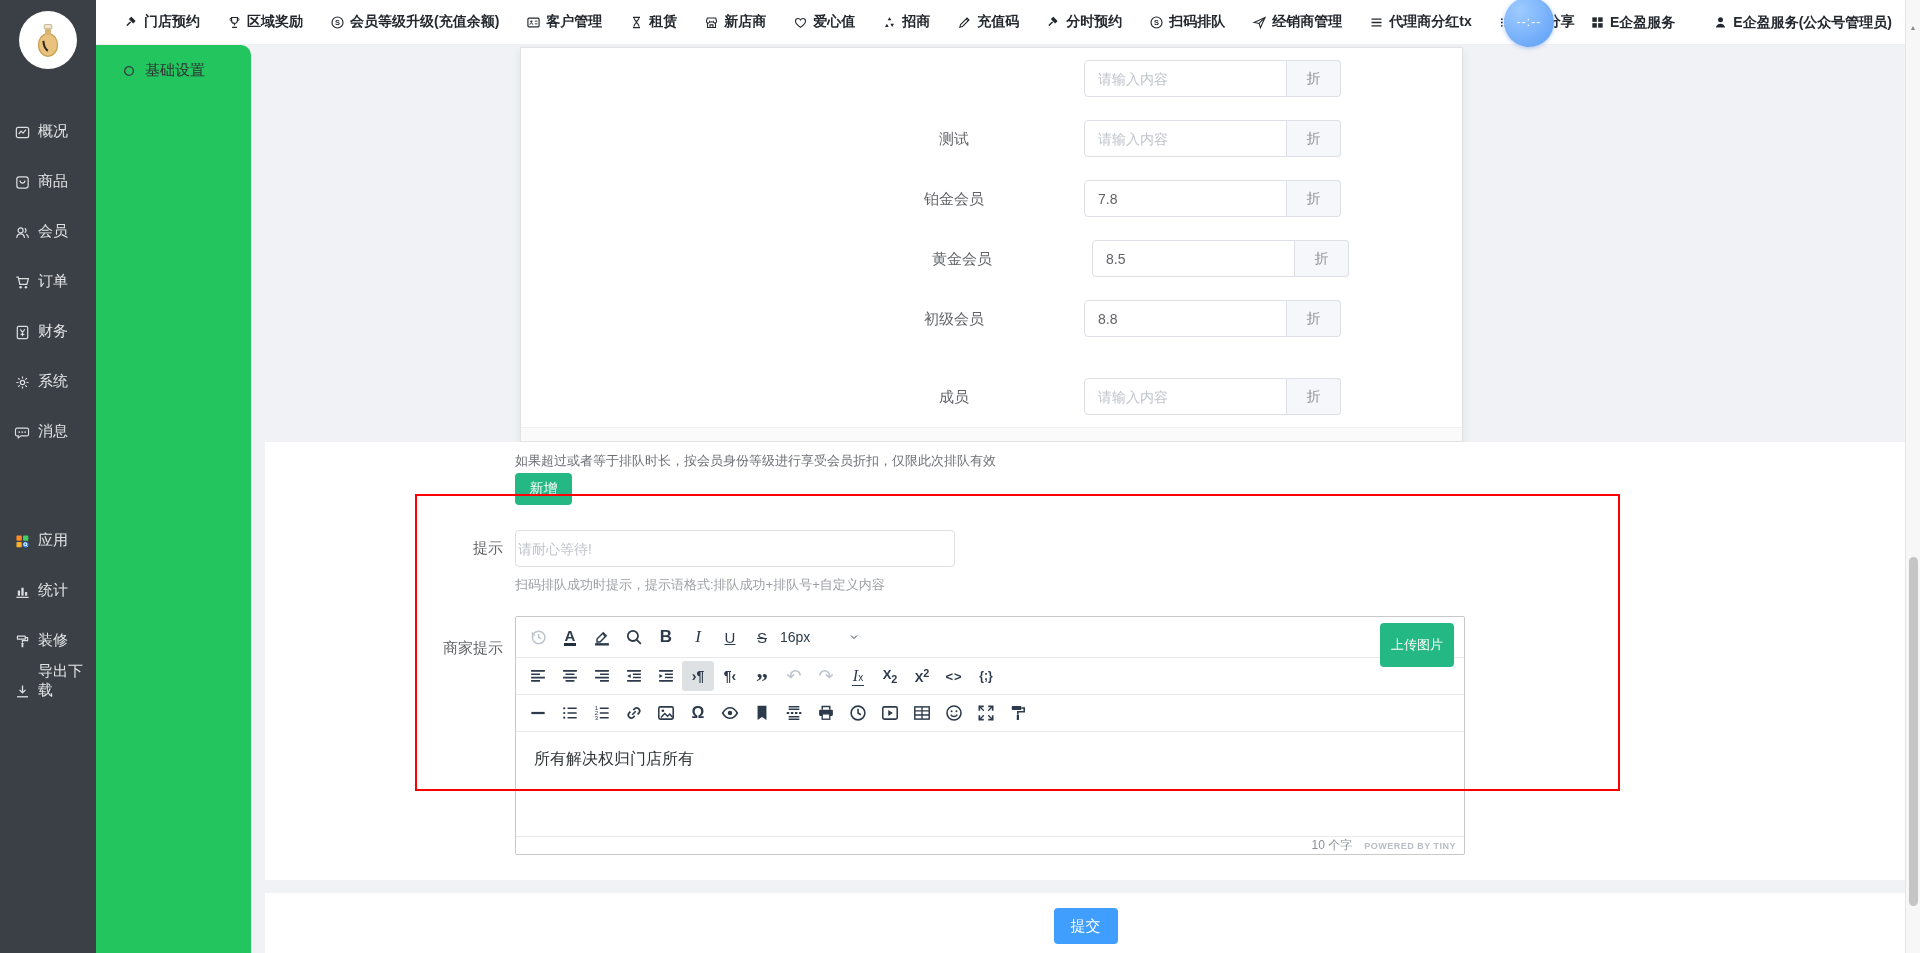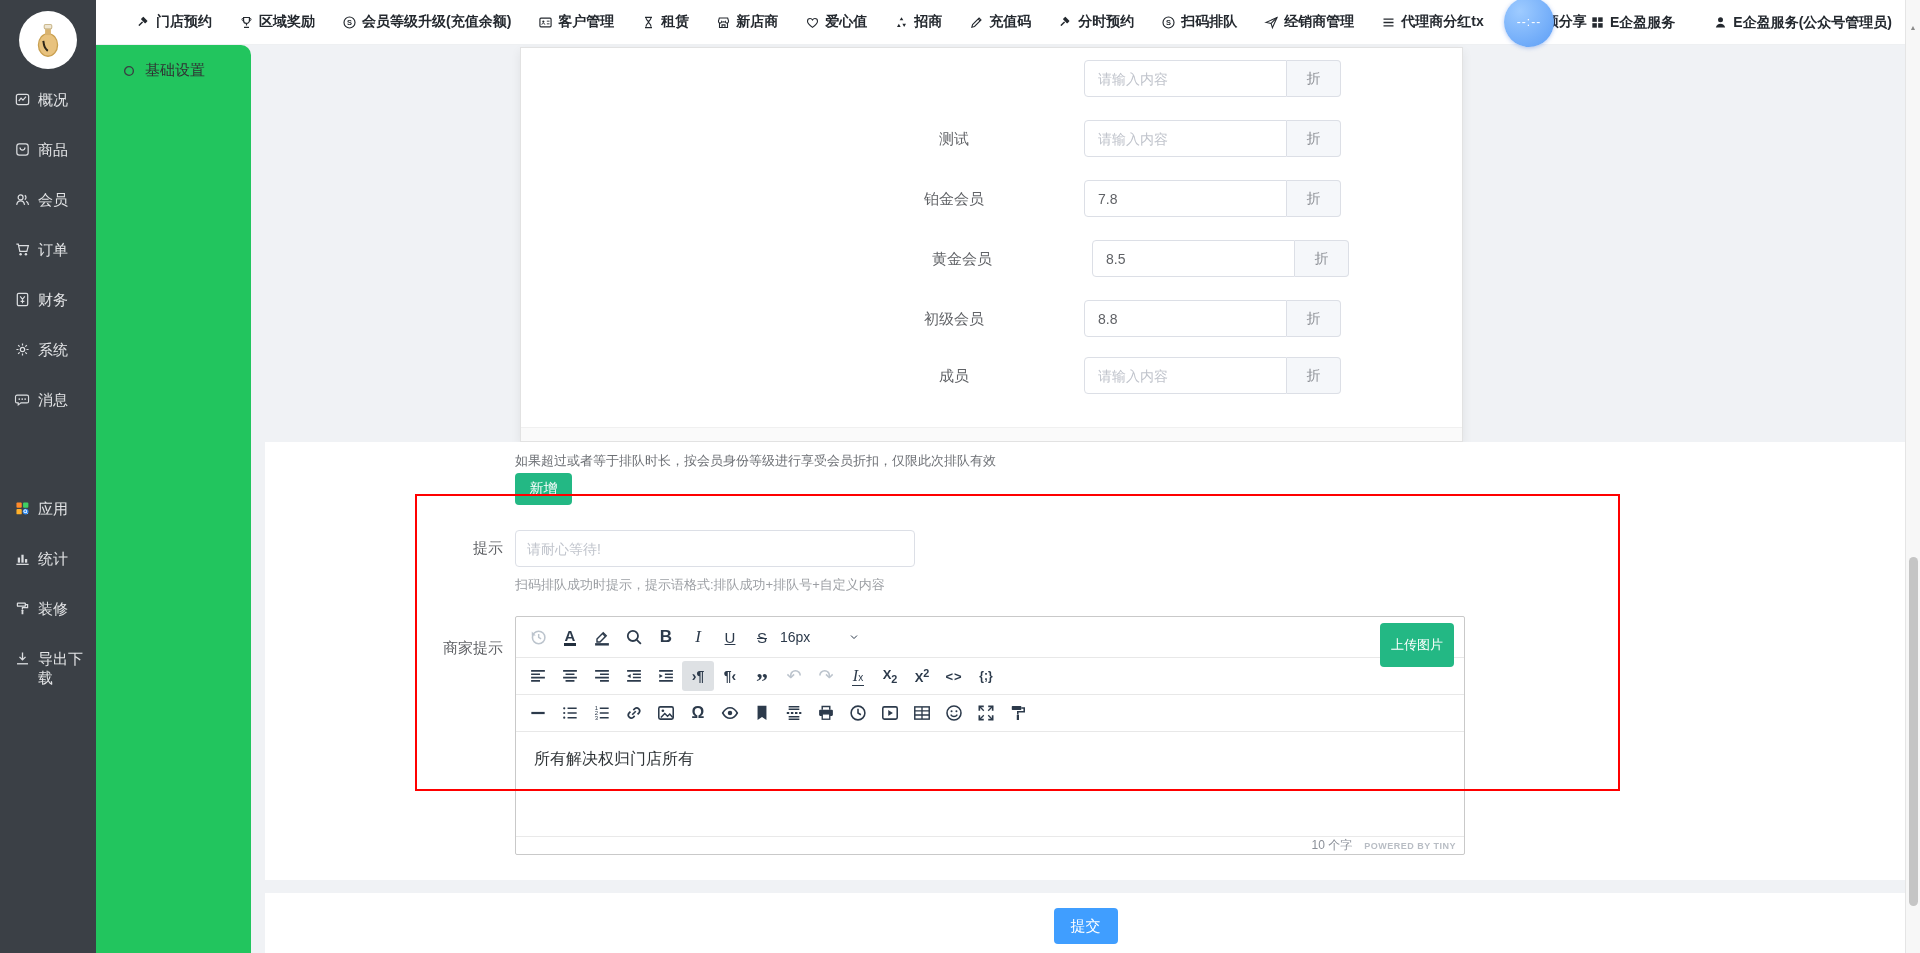--- a/index.html
+++ b/index.html
@@ -9,61 +9,61 @@
   *{box-sizing:border-box;margin:0;padding:0;font-family:"Liberation Sans","DejaVu Sans",sans-serif;}
   html,body{width:1920px;height:953px;overflow:hidden;background:#f0f2f5;}
   .abs{position:absolute;}
   svg.svg{width:100%;height:100%;display:block;}
 
   
   .sidebar{position:absolute;left:0;top:0;width:96px;height:953px;background:var(--side);z-index:30;}
   .logo{width:58px;height:58px;border-radius:50%;background:#fff;margin:11px auto 0;display:flex;align-items:center;justify-content:center;overflow:hidden;}
   .logo span{width:40px;height:40px;display:block;}
   .smenu{margin-top:22px;}
-  .sitem{position:relative;height:50px;display:flex;align-items:flex-start;padding-left:14px;gap:7px;color:#e3e4e6;font-size:15px;cursor:pointer;}
+  .sitem{position:relative;height:50px;display:flex;align-items:flex-end;padding-left:14px;gap:7px;color:#e3e4e6;font-size:15px;cursor:pointer;}
   .sitem .sic{width:17px;height:17px;color:#dcdee1;flex:none;}
   .sitem.gap{margin-top:59px;}
 
   
-  .topnav{position:absolute;left:96px;top:0;right:0;height:45px;background:#fff;border-bottom:1px solid #eef0f2;display:flex;align-items:center;padding-left:40px;gap:27px;z-index:20;}
+  .topnav{position:absolute;left:96px;top:0;right:0;height:45px;background:#fff;border-bottom:1px solid #eef0f2;display:flex;align-items:center;padding-left:28px;gap:27px;z-index:20;}
   .nitem{display:flex;align-items:center;gap:5px;font-size:14px;font-weight:600;color:#24292f;white-space:nowrap;cursor:pointer;text-decoration:none;}
   .nic{width:15px;height:15px;color:#24292f;flex:none;}
   .nav-right{position:absolute;right:28px;top:0;height:45px;display:flex;align-items:center;gap:38px;}
   .timewidget{position:absolute;left:1408px;top:-3px;width:50px;height:50px;border-radius:50%;
     background:radial-gradient(circle at 32% 28%,#9ecbff,#5b9df6);display:flex;align-items:center;justify-content:center;
     color:#fff;font-size:12px;letter-spacing:1px;box-shadow:0 1px 4px rgba(40,100,220,.35);cursor:pointer;z-index:25;}
 
   
   .subpanel{position:absolute;left:96px;top:45px;width:155px;bottom:0;background:#22c55e;border-radius:0 10px 0 0;z-index:10;}
   .subitem{display:flex;align-items:center;gap:9px;padding:16px 0 0 26px;font-size:15px;color:#303133;cursor:pointer;}
   .subitem .ric{width:14px;height:14px;color:#3a3d42;}
 
   
   .content{position:absolute;left:251px;top:45px;right:15px;bottom:0;background:#f0f2f5;}
 
   
   .member-box{position:absolute;left:269px;top:2px;width:943px;height:395px;background:#fff;border:1px solid #e2e2e2;box-shadow:0 4px 10px rgba(0,0,0,.07);}
   .mrow{position:absolute;left:0;width:100%;height:37px;}
   .mrows .mrow:nth-of-type(1){top:12px;} .mrows .mrow:nth-of-type(2){top:72px;}
   .mrows .mrow:nth-of-type(3){top:132px;} .mrows .mrow:nth-of-type(4){top:192px;margin-left:8px;}
-  .mrows .mrow:nth-of-type(5){top:252px;} .mrows .mrow:nth-of-type(6){top:309px;text-decoration:underline;}
+  .mrows .mrow:nth-of-type(5){top:252px;} .mrows .mrow:nth-of-type(6){top:330px;text-decoration:underline;}
   .mlabel{position:absolute;left:333px;width:200px;text-align:center;line-height:37px;font-size:15px;color:#606266;}
   .igroup{position:absolute;display:flex;height:37px;}
   .igroup.disc{left:563px;width:257px;}
   .igroup input{width:203px;height:37px;border:1px solid #dcdfe6;border-radius:4px 0 0 4px;padding:0 13px;font-size:14px;color:#606266;outline:none;}
   .igroup input::placeholder{color:#c0c4cc;}
   .append{width:54px;height:37px;background:#f5f7fa;border:1px solid #dcdfe6;border-left:none;border-radius:0 4px 4px 0;display:flex;align-items:center;justify-content:center;font-size:14px;color:#909399;}
   .hscroll{position:absolute;left:0;right:0;bottom:0;height:14px;background:#fafafa;border-top:1px solid #f0f0f0;}
 
   
   .form-card{position:absolute;left:14px;top:397px;width:1641px;height:438px;background:#fff;}
   .queue-hint{position:absolute;left:250px;top:10px;font-size:13px;color:#6d7075;}
   .add-btn{position:absolute;left:250px;top:31px;width:57px;height:32px;background:var(--green);color:#fff;border:none;border-radius:4px;font-size:14px;cursor:pointer;}
   .flabel{position:absolute;left:140px;width:98px;text-align:right;font-size:15px;color:#606266;line-height:18px;}
-  .tip-input{position:absolute;left:250px;top:88px;width:400px;height:37px;border:1px solid #dcdfe6;border-radius:4px;padding:0 11px;font-size:14px;color:#606266;outline:none;}
+  .tip-input{position:absolute;left:250px;top:88px;width:440px;height:37px;border:1px solid #dcdfe6;border-radius:4px;padding:0 2px;font-size:14px;color:#606266;outline:none;}
   .tip-input::placeholder{color:#c0c4cc;}
   .tip-hint{position:absolute;left:250px;top:134px;font-size:13px;color:#9b9ea3;}
 
   
   .editor{position:absolute;left:250px;top:174px;width:950px;height:239px;border:1px solid #c9c9c9;border-radius:2px;background:#fff;}
   .tbar{display:flex;align-items:center;padding:0 6px;border-bottom:1px solid #e8e8e8;position:relative;}
   .tb1{height:41px;} .tb2{height:37px;} .tb3{height:37px;}
   .ti{height:30px;min-width:32px;padding:0 2px;display:inline-flex;align-items:center;justify-content:center;border-radius:3px;cursor:pointer;color:var(--ink);}
   .ti.active{background:#dee1e4;}
   .tig{width:20px;height:20px;display:flex;align-items:center;justify-content:center;color:var(--ink);font-size:15px;}

